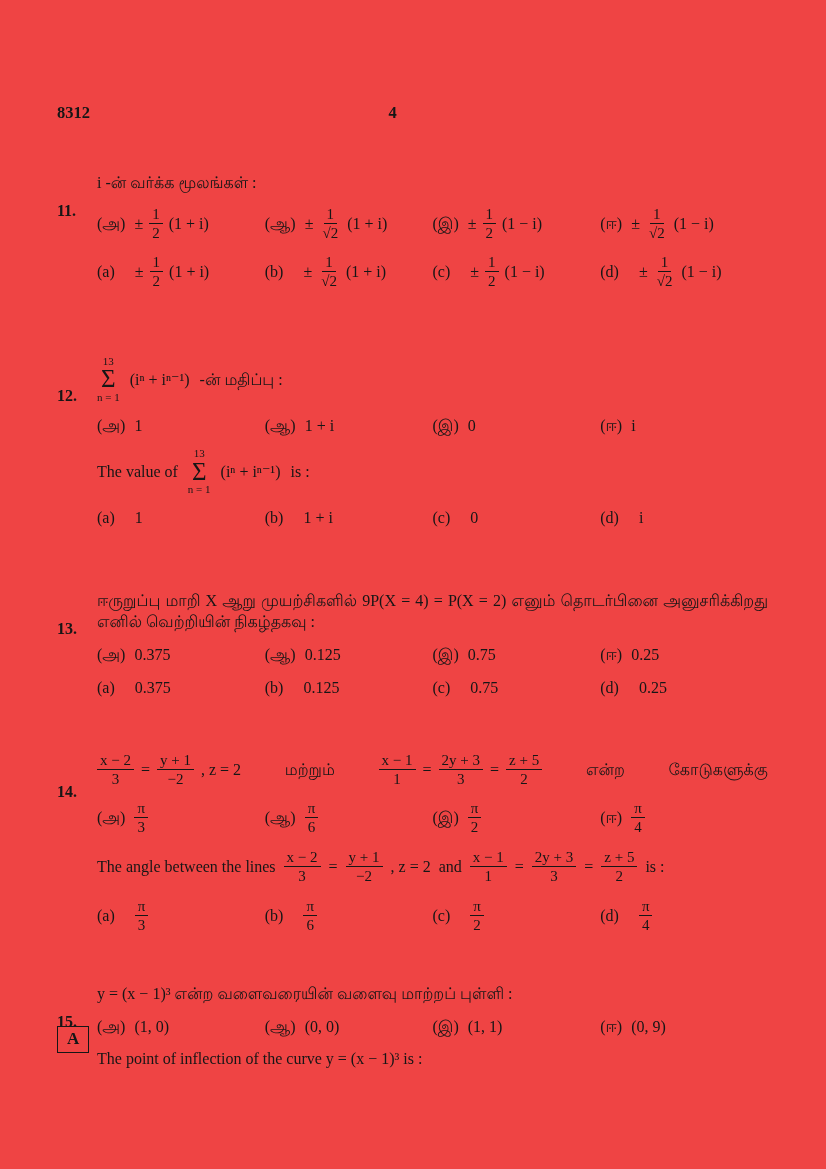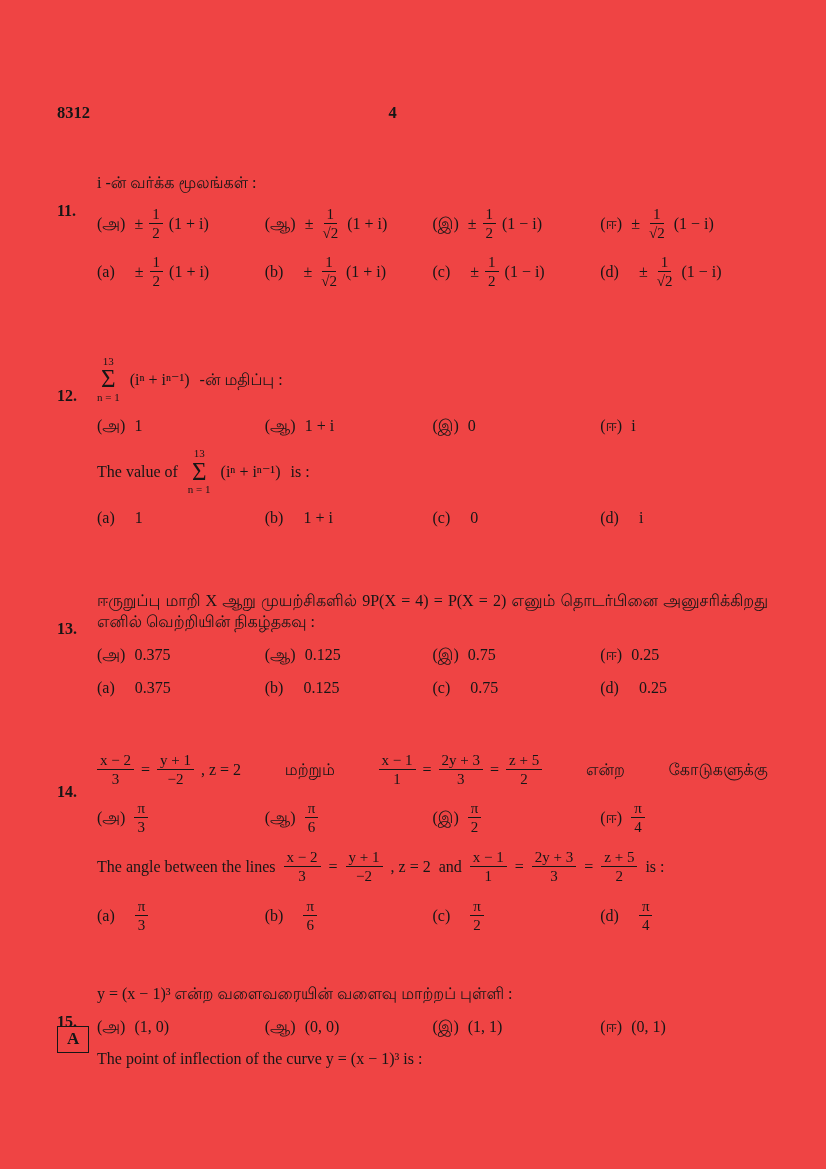--- a/index.html
+++ b/index.html
@@ -450,21 +450,21 @@
           </div>
           <div class="opt">
             <span class="olabel">(இ)</span>
             <span class="oval">
               <span>(1, 1)</span>
             </span>
           </div>
           <div class="opt">
             <span class="olabel">(ஈ)</span>
             <span class="oval">
-              <span>(0, 1)</span>
+              <span>(0, 9)</span>
             </span>
           </div>
         </div>
       <div class="prompt">The point of inflection of the curve y = (x − 1)³ is :</div>
 
     </div>
   </div>
 
   <div class="abox">A</div>
 

